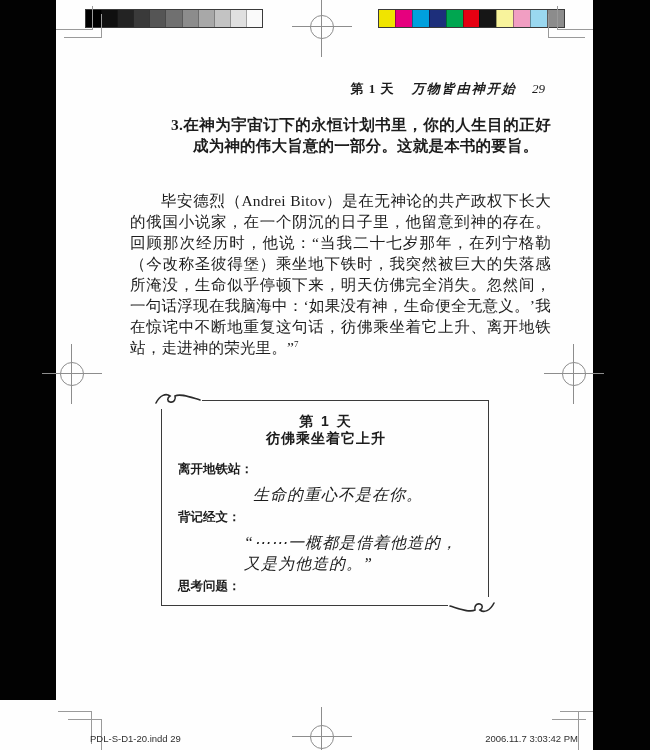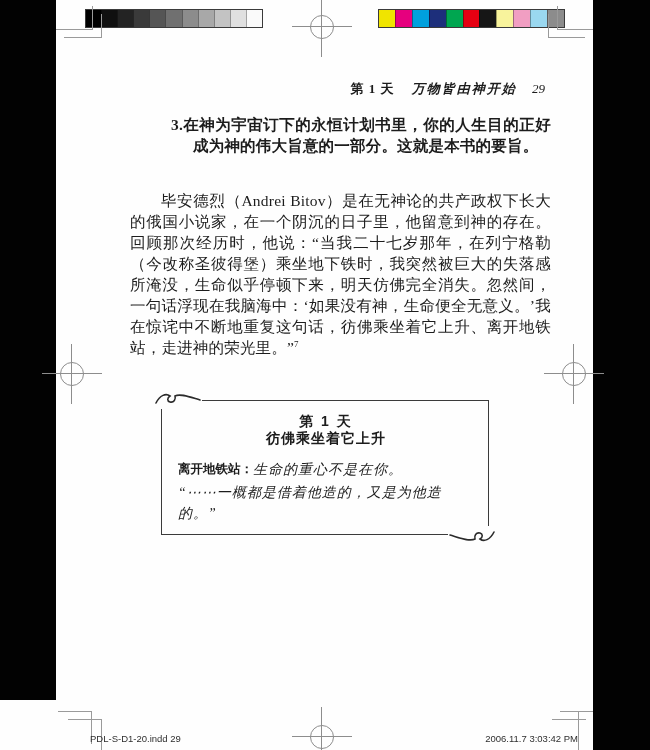--- a/index.html
+++ b/index.html
@@ -48,21 +48,21 @@
   .ornament{position:absolute;width:48px;height:18px;line-height:0;background:#fefefe;}
   .ornament.tl{left:-8px;top:-10px;}
   .ornament.br{right:-8px;bottom:-10px;transform:rotate(180deg);}
   .box-day{text-align:center;font-weight:bold;font-size:14px;line-height:17px;letter-spacing:2px;
            font-family:"Liberation Sans",sans-serif;}
   .box-title{text-align:center;font-weight:bold;font-size:14px;line-height:17px;letter-spacing:1px;
              font-family:"Liberation Sans",sans-serif;margin-bottom:12px;}
   .box-row{display:flex;margin-top:2px;}
   .box-label{flex:0 0 66px;font-weight:bold;font-size:12.5px;line-height:21px;
              font-family:"Liberation Sans",sans-serif;white-space:nowrap;}
-  .box-content{flex:1 1 auto;font-style:italic;font-size:14px;line-height:21px;letter-spacing:1px;}
+  .box-content{flex:1 1 auto;font-style:italic;font-size:16px;line-height:21px;letter-spacing:1px;margin-top:25px;}
   .box-line{display:block;}
   .box-line:empty{display:none;}
 
   
   .footer{position:absolute;left:0;top:731px;width:650px;height:14px;
           font-family:"Liberation Sans",sans-serif;font-size:9.5px;color:#2e2e2e;}
   .footer-file{position:absolute;left:90px;top:2px;}
   .footer-time{position:absolute;right:72px;top:2px;}
 </style>
 </head>
@@ -175,25 +175,27 @@
     <div class="box-title">彷佛乘坐着它上升</div>
 
     <div class="box-row">
       <span class="box-label">离开地铁站：</span>
       <span class="box-content">
         <span class="box-line">生命的重心不是在你。</span>
 
       </span>
     </div>
     <div class="box-row">
+      <span class="box-label">背记经文：</span>
       <span class="box-content">
         <span class="box-line">“⋯⋯一概都是借着他造的，又是为他造的。”</span>
       </span>
     </div>
     <div class="box-row">
+      <span class="box-label">思考问题：</span>
     </div>
   </div>
 
   <div class="footer">
     <span class="footer-file">PDL-S-D1-20.indd   29</span>
     <span class="footer-time">2006.11.7   3:03:42 PM</span>
   </div>
 
 </div>
 

